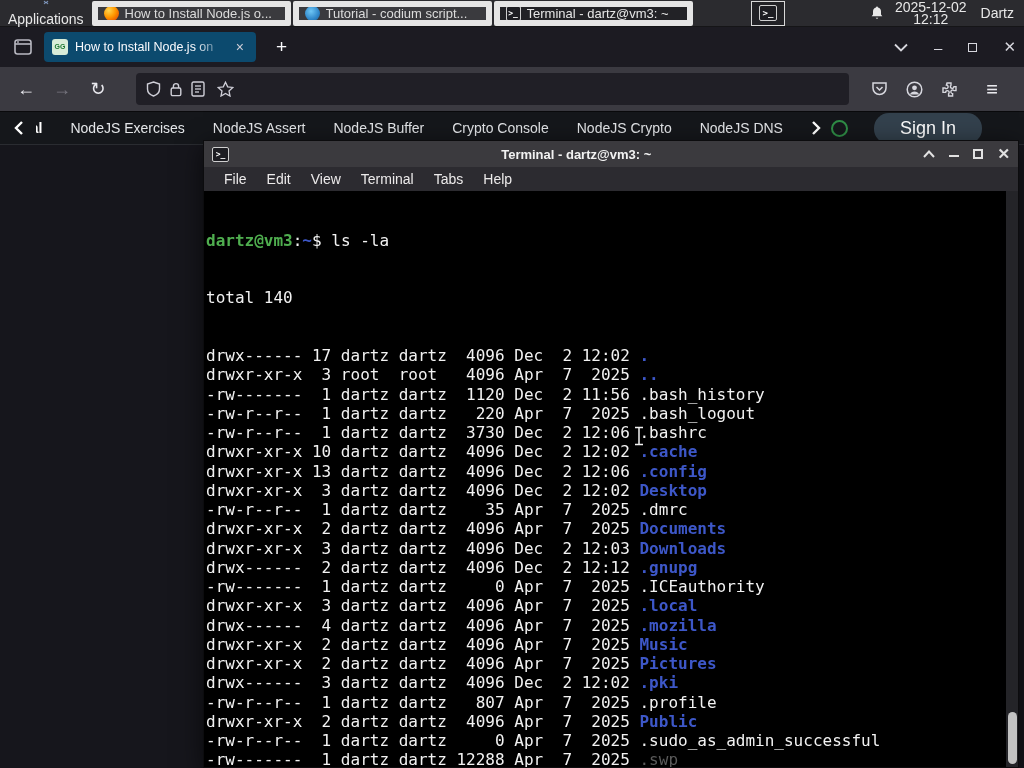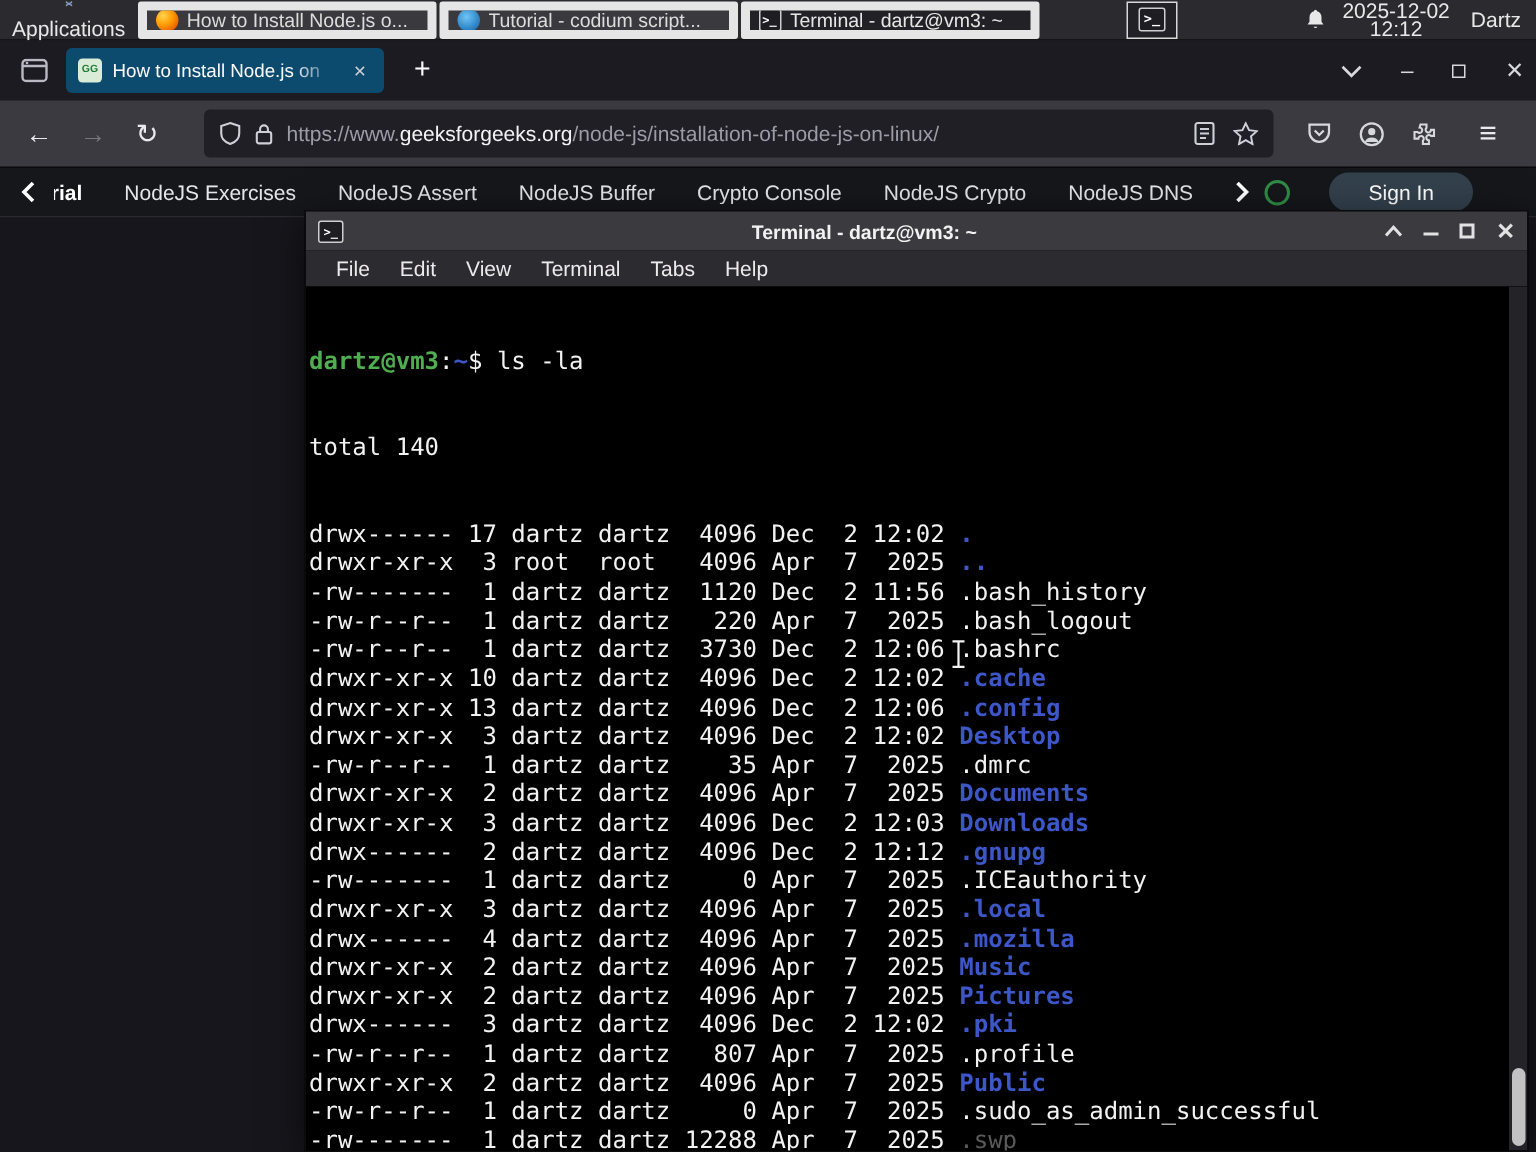--- a/index.html
+++ b/index.html
@@ -52,21 +52,21 @@
   .tb-right { display:flex; align-items:center; gap:18px; padding:0 6px; }
 
   
   .sitenav { height:33px; background:#15171b; display:flex; align-items:center; padding:0 14px; color:#e8eaed; font-size:14px; border-bottom:1px solid #2a2c31; }
   .sn-items { display:flex; align-items:center; gap:28px; white-space:nowrap; overflow:hidden; flex:1;justify-content:flex-end; }
   .sn-item { color:#e4e6e9; }
   .sn-item.current { font-weight:bold; color:#ffffff; }
   .sn-item.cut { max-width:42px; overflow:hidden; }
   .sn-chevron { flex:0 0 auto; display:flex; align-items:center; }
   .search-ring { width:17px; height:17px; border:2.5px solid #2f8d46; border-radius:50%; margin:0 26px 0 10px; flex:0 0 auto; }
-  .signin { background:#33414d; color:#fff; border-radius:15px; padding:5px 26px; font-size:14px; flex:0 0 auto; margin-right:28px; }
+  .signin { background:#33414d; color:#fff; border-radius:15px; padding:5px 26px; font-size:18px; flex:0 0 auto; margin-right:28px; }
 
   .page-body { position:absolute; left:0; top:118px; width:1024px; height:623px; background:#16161c; }
 
   
   .terminal { position:absolute; left:203px; top:140px; width:816px; height:628px;
     background:#000; box-shadow:0 6px 24px rgba(0,0,0,.6); border:1px solid #0c0c0e; display:flex; flex-direction:column; }
   .t-titlebar { height:26px; background:#3b3a3e; display:flex; align-items:center; padding:0 8px; flex:0 0 auto; }
   .t-title { flex:1; text-align:center; color:#f2f2f2; font-weight:bold; font-size:13px; }
   .t-btns { display:flex; align-items:center; gap:14px; color:#e2e2e2; }
   .t-menubar { height:24px; background:#2c2b30; display:flex; align-items:center; gap:0; padding:0 10px; flex:0 0 auto; }
@@ -164,21 +164,20 @@
     <span class="nav-ico">↻</span>
 
     <div class="urlbar">
       <svg width="15" height="16" viewBox="0 0 15 16">
         <path d="M7.5 1 L13.5 3 V8 c0 3.5-2.5 5.8-6 7 c-3.5-1.2-6-3.5-6-7 V3 Z" fill="none" stroke="#cfcfd8" stroke-width="1.4"></path>
       </svg>
       <svg width="12" height="15" viewBox="0 0 12 15">
         <rect x="1.2" y="6" width="9.6" height="7.6" rx="1.4" fill="none" stroke="#cfcfd8" stroke-width="1.4"></rect>
         <path d="M3.4 6 V4.2 a2.6 2.6 0 0 1 5.2 0 V6" fill="none" stroke="#cfcfd8" stroke-width="1.4"></path>
       </svg>
-      <span class="url-text"><span>https://www.</span><span class="domain">geeksforgeeks.org</span><span>/node-js/installation-of-node-js-on-linux/</span></span>
       <div class="url-actions">
         <svg width="14" height="16" viewBox="0 0 14 16">
           <rect x="1" y="1" width="12" height="14" rx="1.5" fill="none" stroke="#cfcfd8" stroke-width="1.4"></rect>
           <line x1="4" y1="5" x2="10" y2="5" stroke="#cfcfd8" stroke-width="1.3"></line>
           <line x1="4" y1="8" x2="10" y2="8" stroke="#cfcfd8" stroke-width="1.3"></line>
           <line x1="4" y1="11" x2="8" y2="11" stroke="#cfcfd8" stroke-width="1.3"></line>
         </svg>
         <svg width="17" height="16" viewBox="0 0 17 16">
           <path d="M8.5 1.2 L10.7 5.8 L15.8 6.4 L12 9.9 L13 15 L8.5 12.4 L4 15 L5 9.9 L1.2 6.4 L6.3 5.8 Z" fill="none" stroke="#cfcfd8" stroke-width="1.3"></path>
         </svg>

